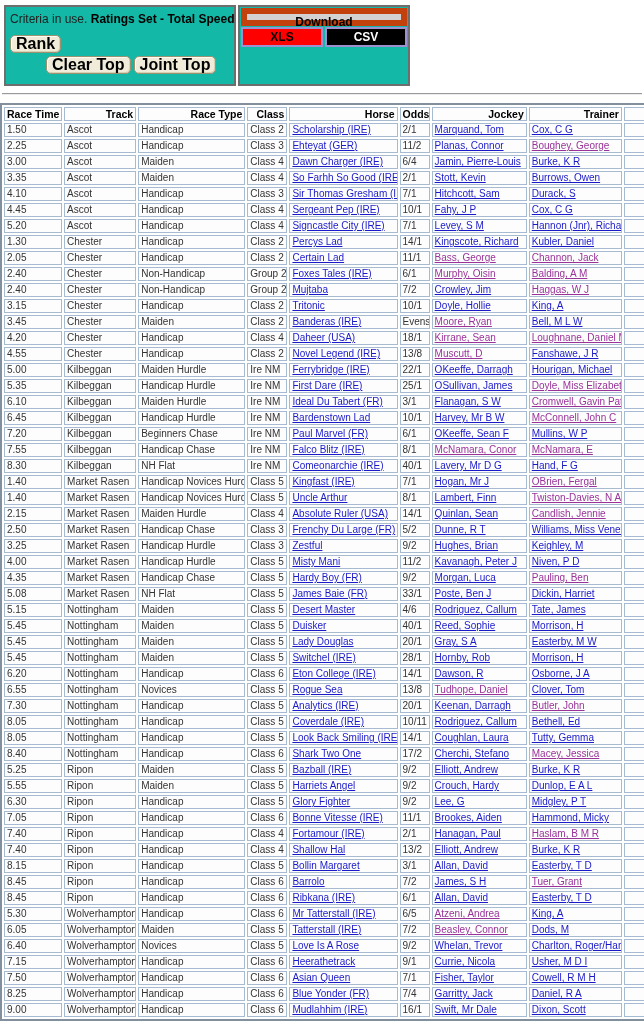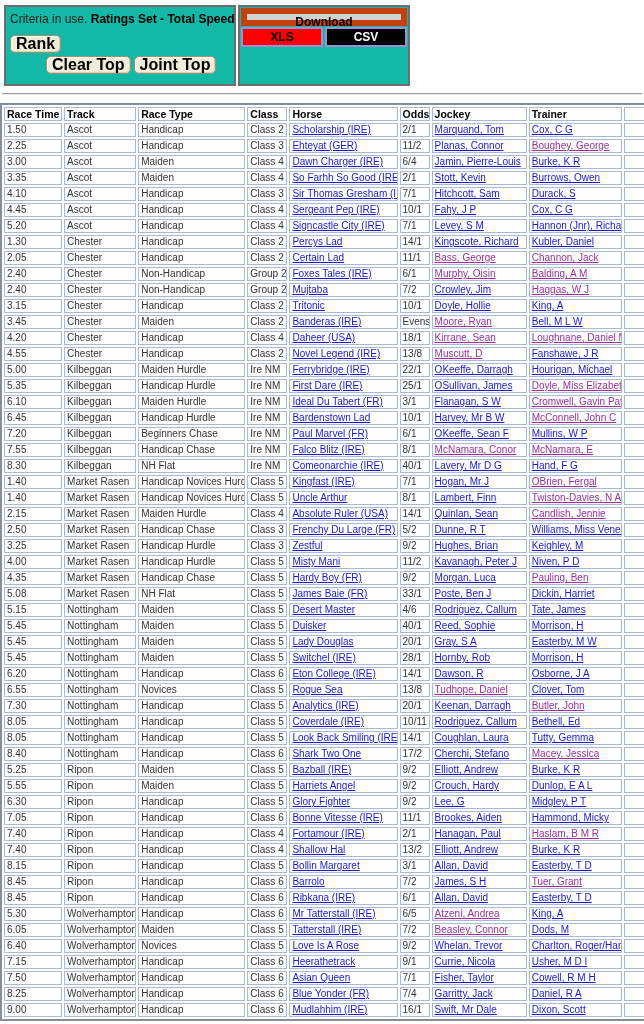--- a/index.html
+++ b/index.html
@@ -55,21 +55,21 @@
   table.results {
     table-layout:fixed; width:656px;
     border-collapse:separate; border-spacing:2px;
     border:2px solid #82909e; background:#fff;
   }
   table.results th, table.results td {
     border:1px solid #a6bbd2; background:#fdfdfe;
     overflow:hidden; white-space:nowrap;
     height:14px; padding:0 2px; line-height:12px;
   }
-  table.results th { font-size:10.5px; font-weight:bold; text-align:left; color:#000; }
+  table.results th { font-size:10.5px; font-weight:bold; text-align:right; color:#000; }
   table.results td { font-size:10px; color:#333; }
   td.c-time, td.c-track, td.c-type, td.c-class, td.c-odds { color:#3c3c3c; }
   a.cell-link { text-decoration:underline; cursor:pointer; }
   
 </style>
 <style>a.cell-link{color:#1a1ac8;} a.cell-link.visited{color:#993399;}</style></head>
 <body>
 
 <div class="top-area">
   <div class="panel criteria-box">

